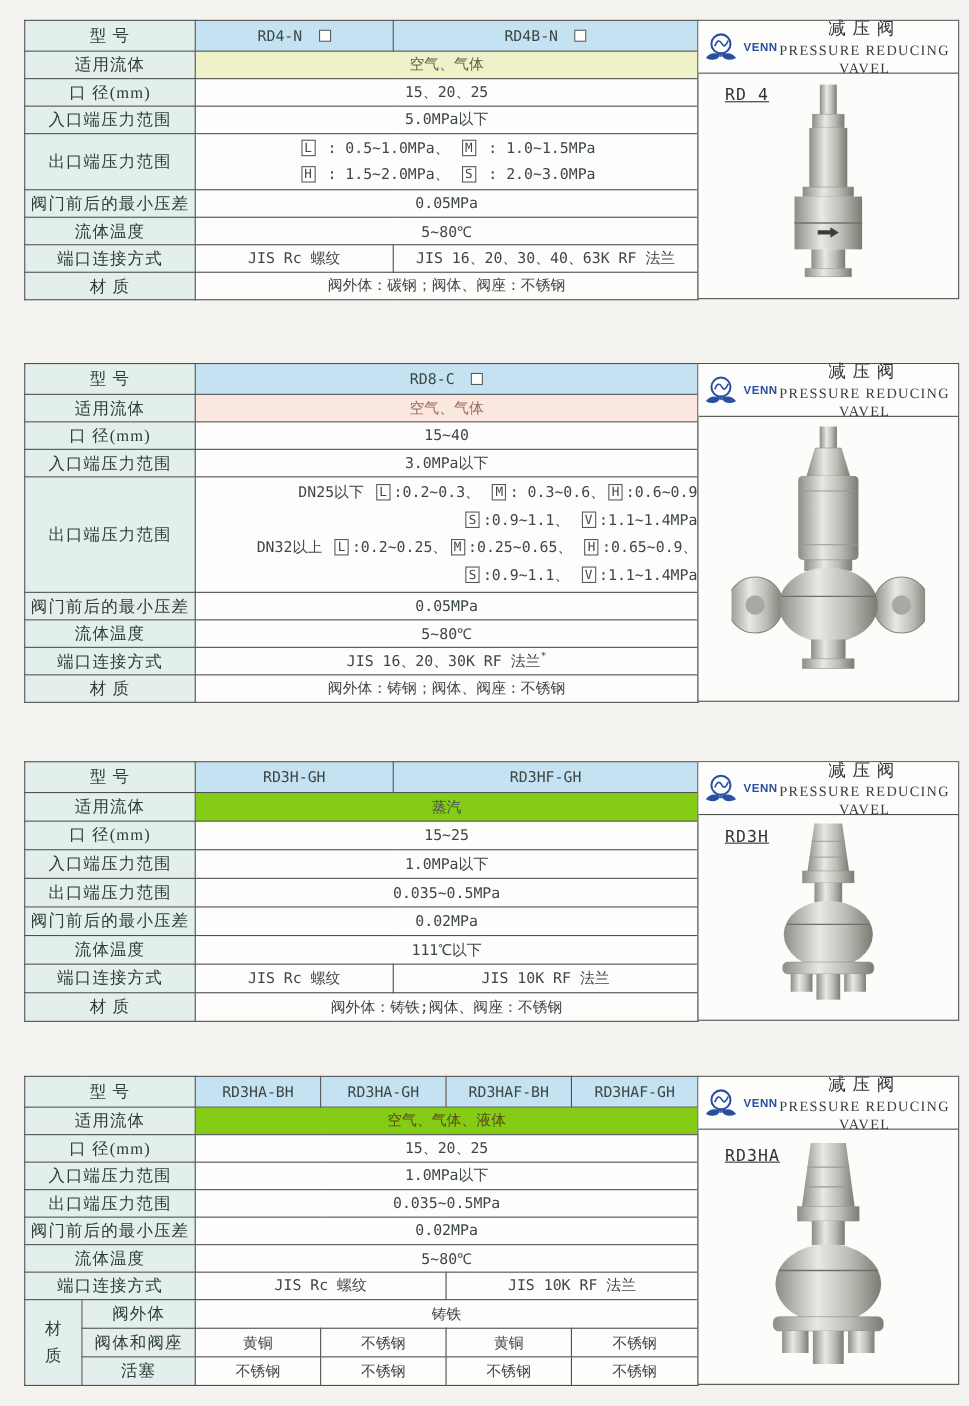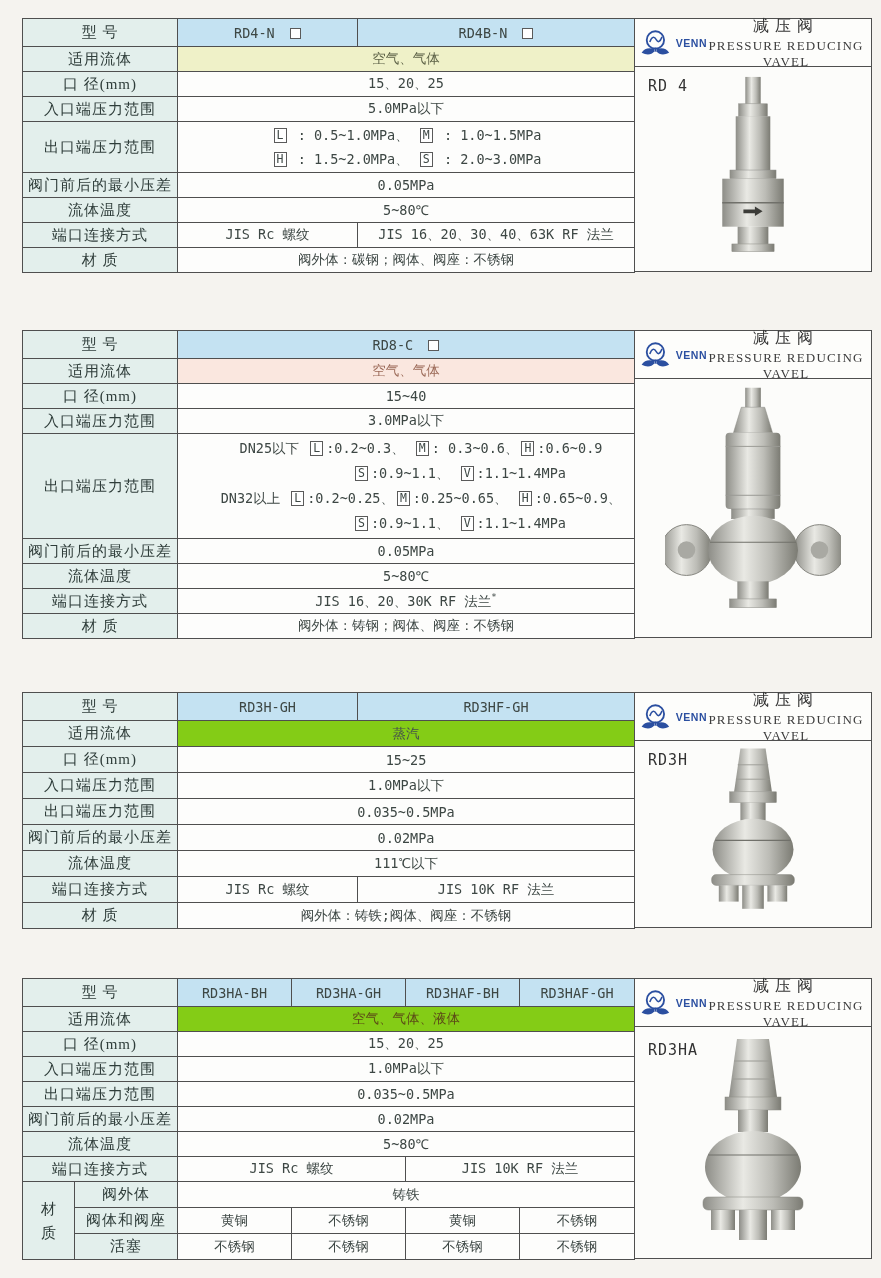--- a/index.html
+++ b/index.html
@@ -15,34 +15,34 @@
   .lab{background:var(--label-bg);text-align:center;font-family:"Liberation Serif","DejaVu Serif",serif;
        font-size:15px;color:var(--label-fg);letter-spacing:1px;}
   .val{text-align:center;font-family:"DejaVu Sans Mono","Liberation Mono",monospace;
        font-size:13.5px;color:var(--value-fg);}
   .mod{background:var(--model-bg);}
   .bx{display:inline-block;border:1px solid #5a5a5a;background:#fff;padding:0 2px;margin:0 3px;
       font-size:11.5px;line-height:13px;vertical-align:1px;font-family:"DejaVu Sans Mono",monospace;}
   .sq{display:inline-block;width:11px;height:11px;border:1px solid #5a5a5a;background:#fff;
       vertical-align:-1px;margin-left:7px;}
   .oline{line-height:24px;white-space:nowrap;}
-  .outL{text-align:center;padding-left:30px;}
+  .outL{text-align:right;padding-left:30px;}
   .outL .oline{line-height:25px;}
   .outL .ind{padding-left:76px;}
   
   .sidebar{position:absolute;left:612px;top:0;width:238px;background:#fcfcfa;border:1px solid var(--line);}
   .sbhead{height:48px;border-bottom:1px solid var(--line);display:flex;align-items:center;background:#fdfdfb;}
   .logoblk{width:72px;display:flex;flex-direction:row;align-items:center;padding-top:2px;}
   .brand{font-family:"Liberation Sans","DejaVu Sans",sans-serif;font-weight:bold;font-size:10.5px;
          color:var(--logo);letter-spacing:.5px;margin-top:-2px;}
   .sbtitles{flex:1;text-align:center;padding-right:6px;}
   .sbtitle{font-size:16px;letter-spacing:6px;color:#343434;}
   .sbsub{font-size:13px;letter-spacing:1.2px;color:#3c3c3c;font-family:"Liberation Serif",serif;margin-top:1px;}
-  .code{position:absolute;left:13px;font-family:"DejaVu Sans Mono","Liberation Mono",monospace;
-        font-size:15px;color:#333;letter-spacing:1px;}
+  .code{position:absolute;left:24px;font-family:"DejaVu Sans Mono","Liberation Mono",monospace;
+        font-size:15px;color:#333;letter-spacing:1px;text-decoration:underline;}
   .valve{position:absolute;left:50%;transform:translateX(-50%);}
   .mver{display:flex;flex-direction:column;align-items:center;justify-content:center;height:100%;
         font-size:15px;color:var(--label-fg);letter-spacing:0;line-height:24px;}
   .conn-note{font-size:9px;vertical-align:super;}
 </style>
 </head>
 <body>
 
 <div class="page">
 

